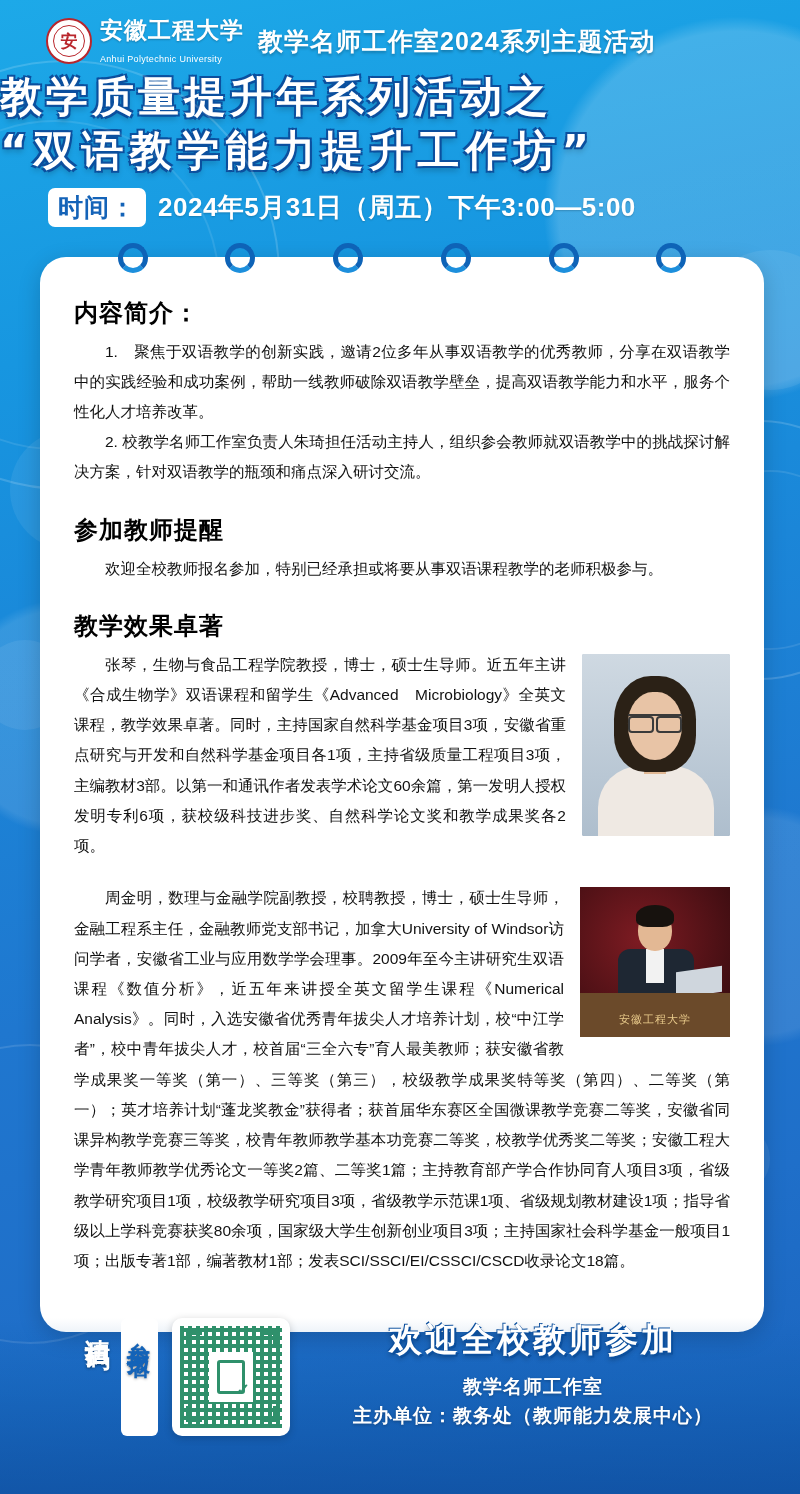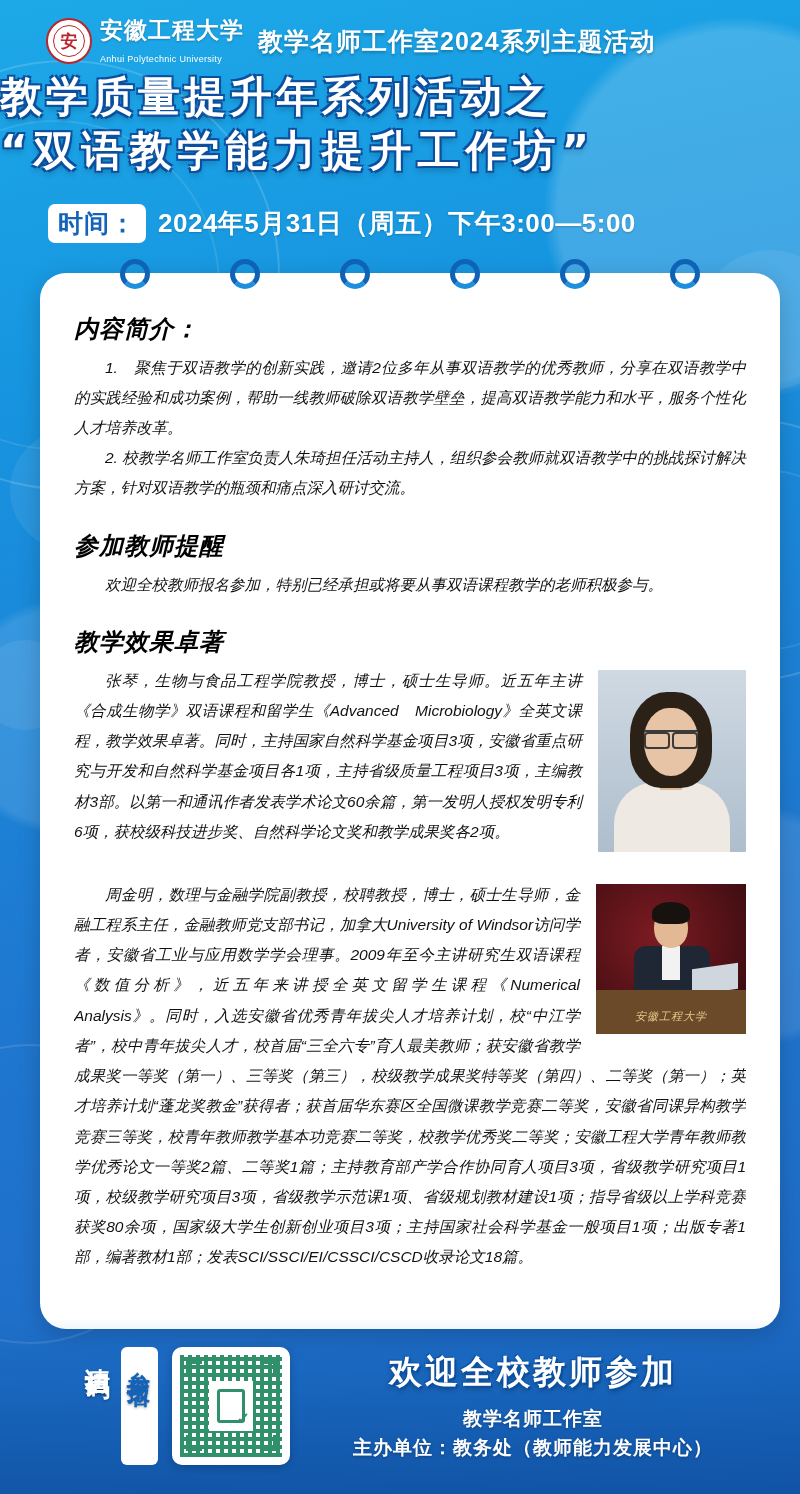--- a/index.html
+++ b/index.html
@@ -85,21 +85,21 @@
     color: #ffffff;
     line-height: 1.28;
     text-shadow:
       2px 2px 0 #0b4f9e, -2px 2px 0 #0b4f9e, 2px -2px 0 #0b4f9e, -2px -2px 0 #0b4f9e,
       0 4px 6px rgba(0,0,0,0.28);
     font-family: "DejaVu Sans", sans-serif;
   }
   .title-line.second { letter-spacing: 6px; }
 
   
-  .info { margin: 26px 0 0 48px; }
+  .info { margin: 10px 0 0 48px; }
   .info-row { display: flex; align-items: center; margin-bottom: 12px; }
   .info-label {
     background: #ffffff;
     color: #1463b8;
     font-weight: bold;
     font-size: 25px;
     padding: 3px 10px;
     border-radius: 7px;
     letter-spacing: 1px;
     white-space: nowrap;
@@ -107,22 +107,21 @@
   .info-value {
     color: #ffffff; font-size: 26px; font-weight: bold;
     margin-left: 12px; letter-spacing: .5px;
     text-shadow: 0 1px 2px rgba(0,0,0,0.2);
     text-align: center;
   }
 
   
   .card-wrap {
     position: relative;
-    margin: 30px 20px 0 40px;
-    font-style: italic;
+    margin: 30px 36px 0 40px;
   }
   .hangers {
     position: absolute; top: -14px; left: 0; right: 0;
     display: flex; justify-content: space-evenly;
     z-index: 3;
   }
   .hanger {
     width: 30px; height: 30px;
     border: 5px solid #0e63b7;
     border-radius: 50%;
@@ -184,21 +183,21 @@
   .p2-head { position:absolute; left:58px; top:24px; width:34px; height:40px; background:#e3b894; border-radius:48%; }
   .p2-hair { position:absolute; left:56px; top:18px; width:38px; height:22px; background:#17120e; border-radius:50% 50% 30% 30%; }
   .p2-body { position:absolute; left:38px; top:62px; width:76px; height:56px; background:#1e2733; border-radius:12px 12px 0 0; }
   .p2-shirt { position:absolute; left:66px; top:62px; width:18px; height:34px; background:#f2f2f2; }
   .p2-laptop { position:absolute; right:8px; bottom:42px; width:46px; height:26px; background:#cfd6dd; transform: skewY(-8deg); }
 
   
   .footer {
     position: absolute; left: 0; right: 0; bottom: 0;
     height: 176px;
-    display: flex; align-items: center;
+    display: flex; 
     padding: 0 34px;
     background: linear-gradient(180deg, rgba(13,90,170,0) 0%, rgba(13,90,170,0.35) 40%, rgba(10,73,150,0.6) 100%);
   }
   .scan-label {
     writing-mode: vertical-rl;
     color: #ffffff; font-weight: bold; font-size: 25px;
     letter-spacing: 4px; height: 118px;
     text-shadow: 0 1px 3px rgba(0,0,0,0.3);
     margin-left: 48px;
   }

